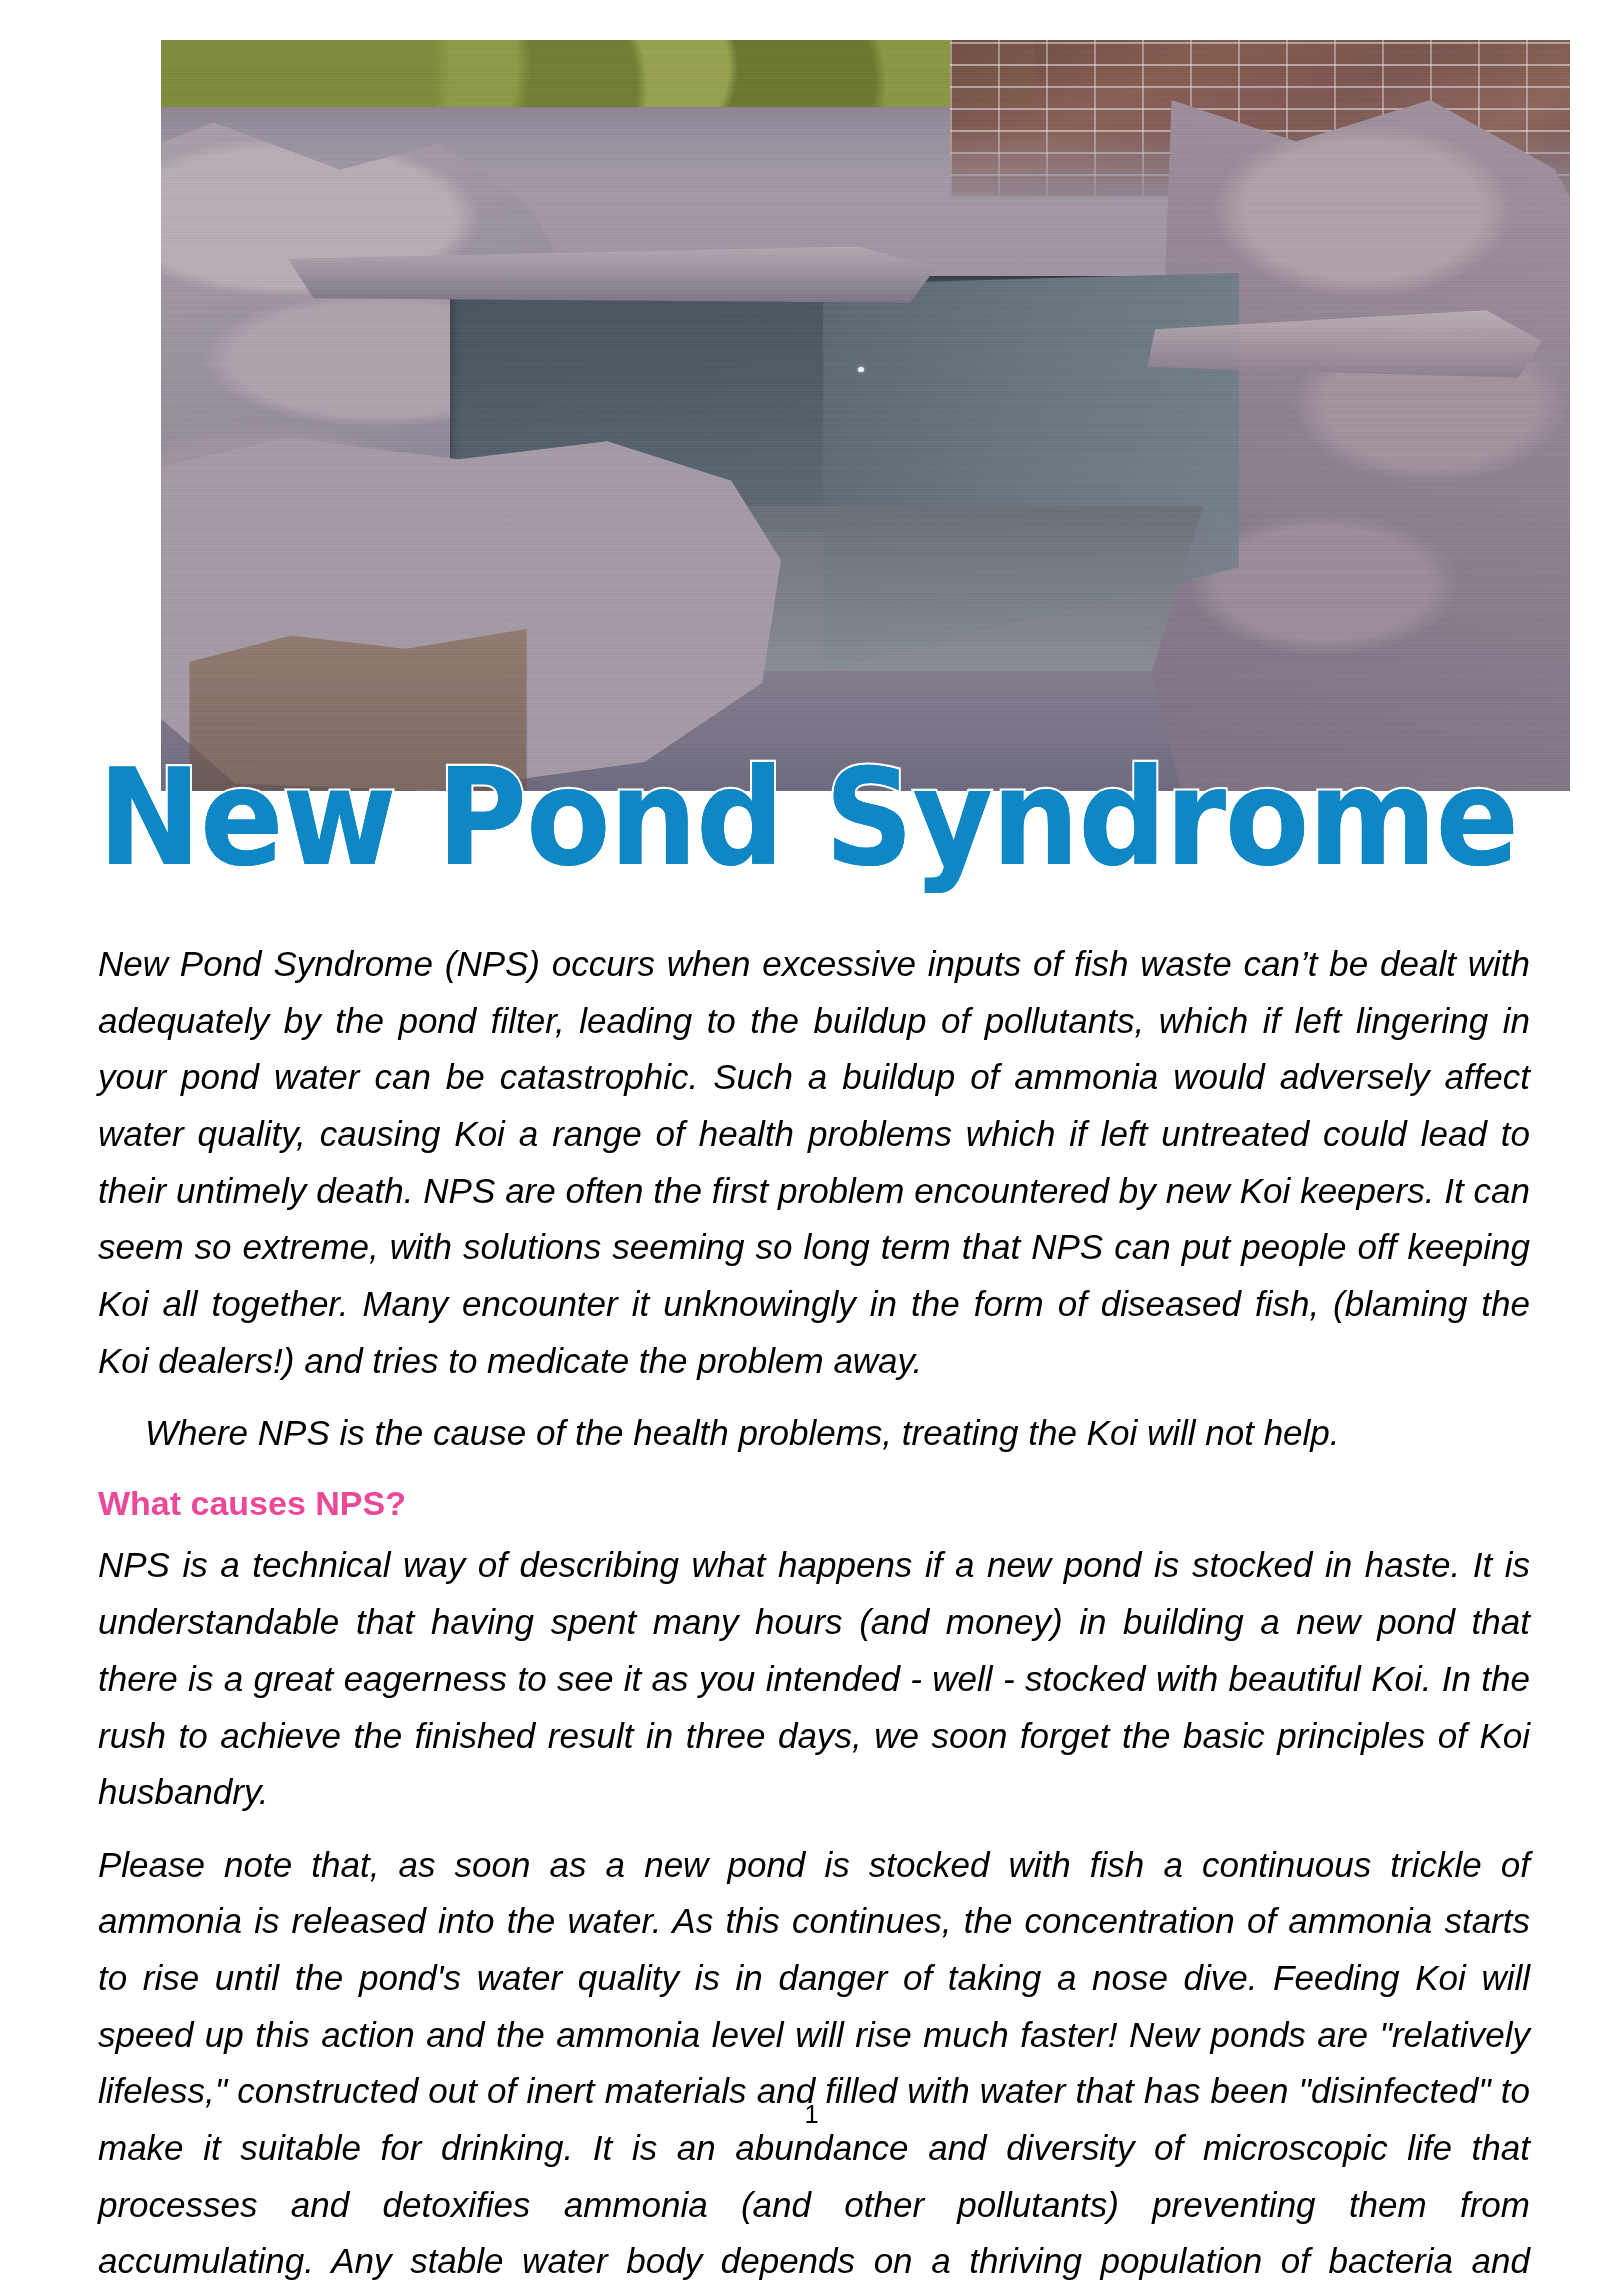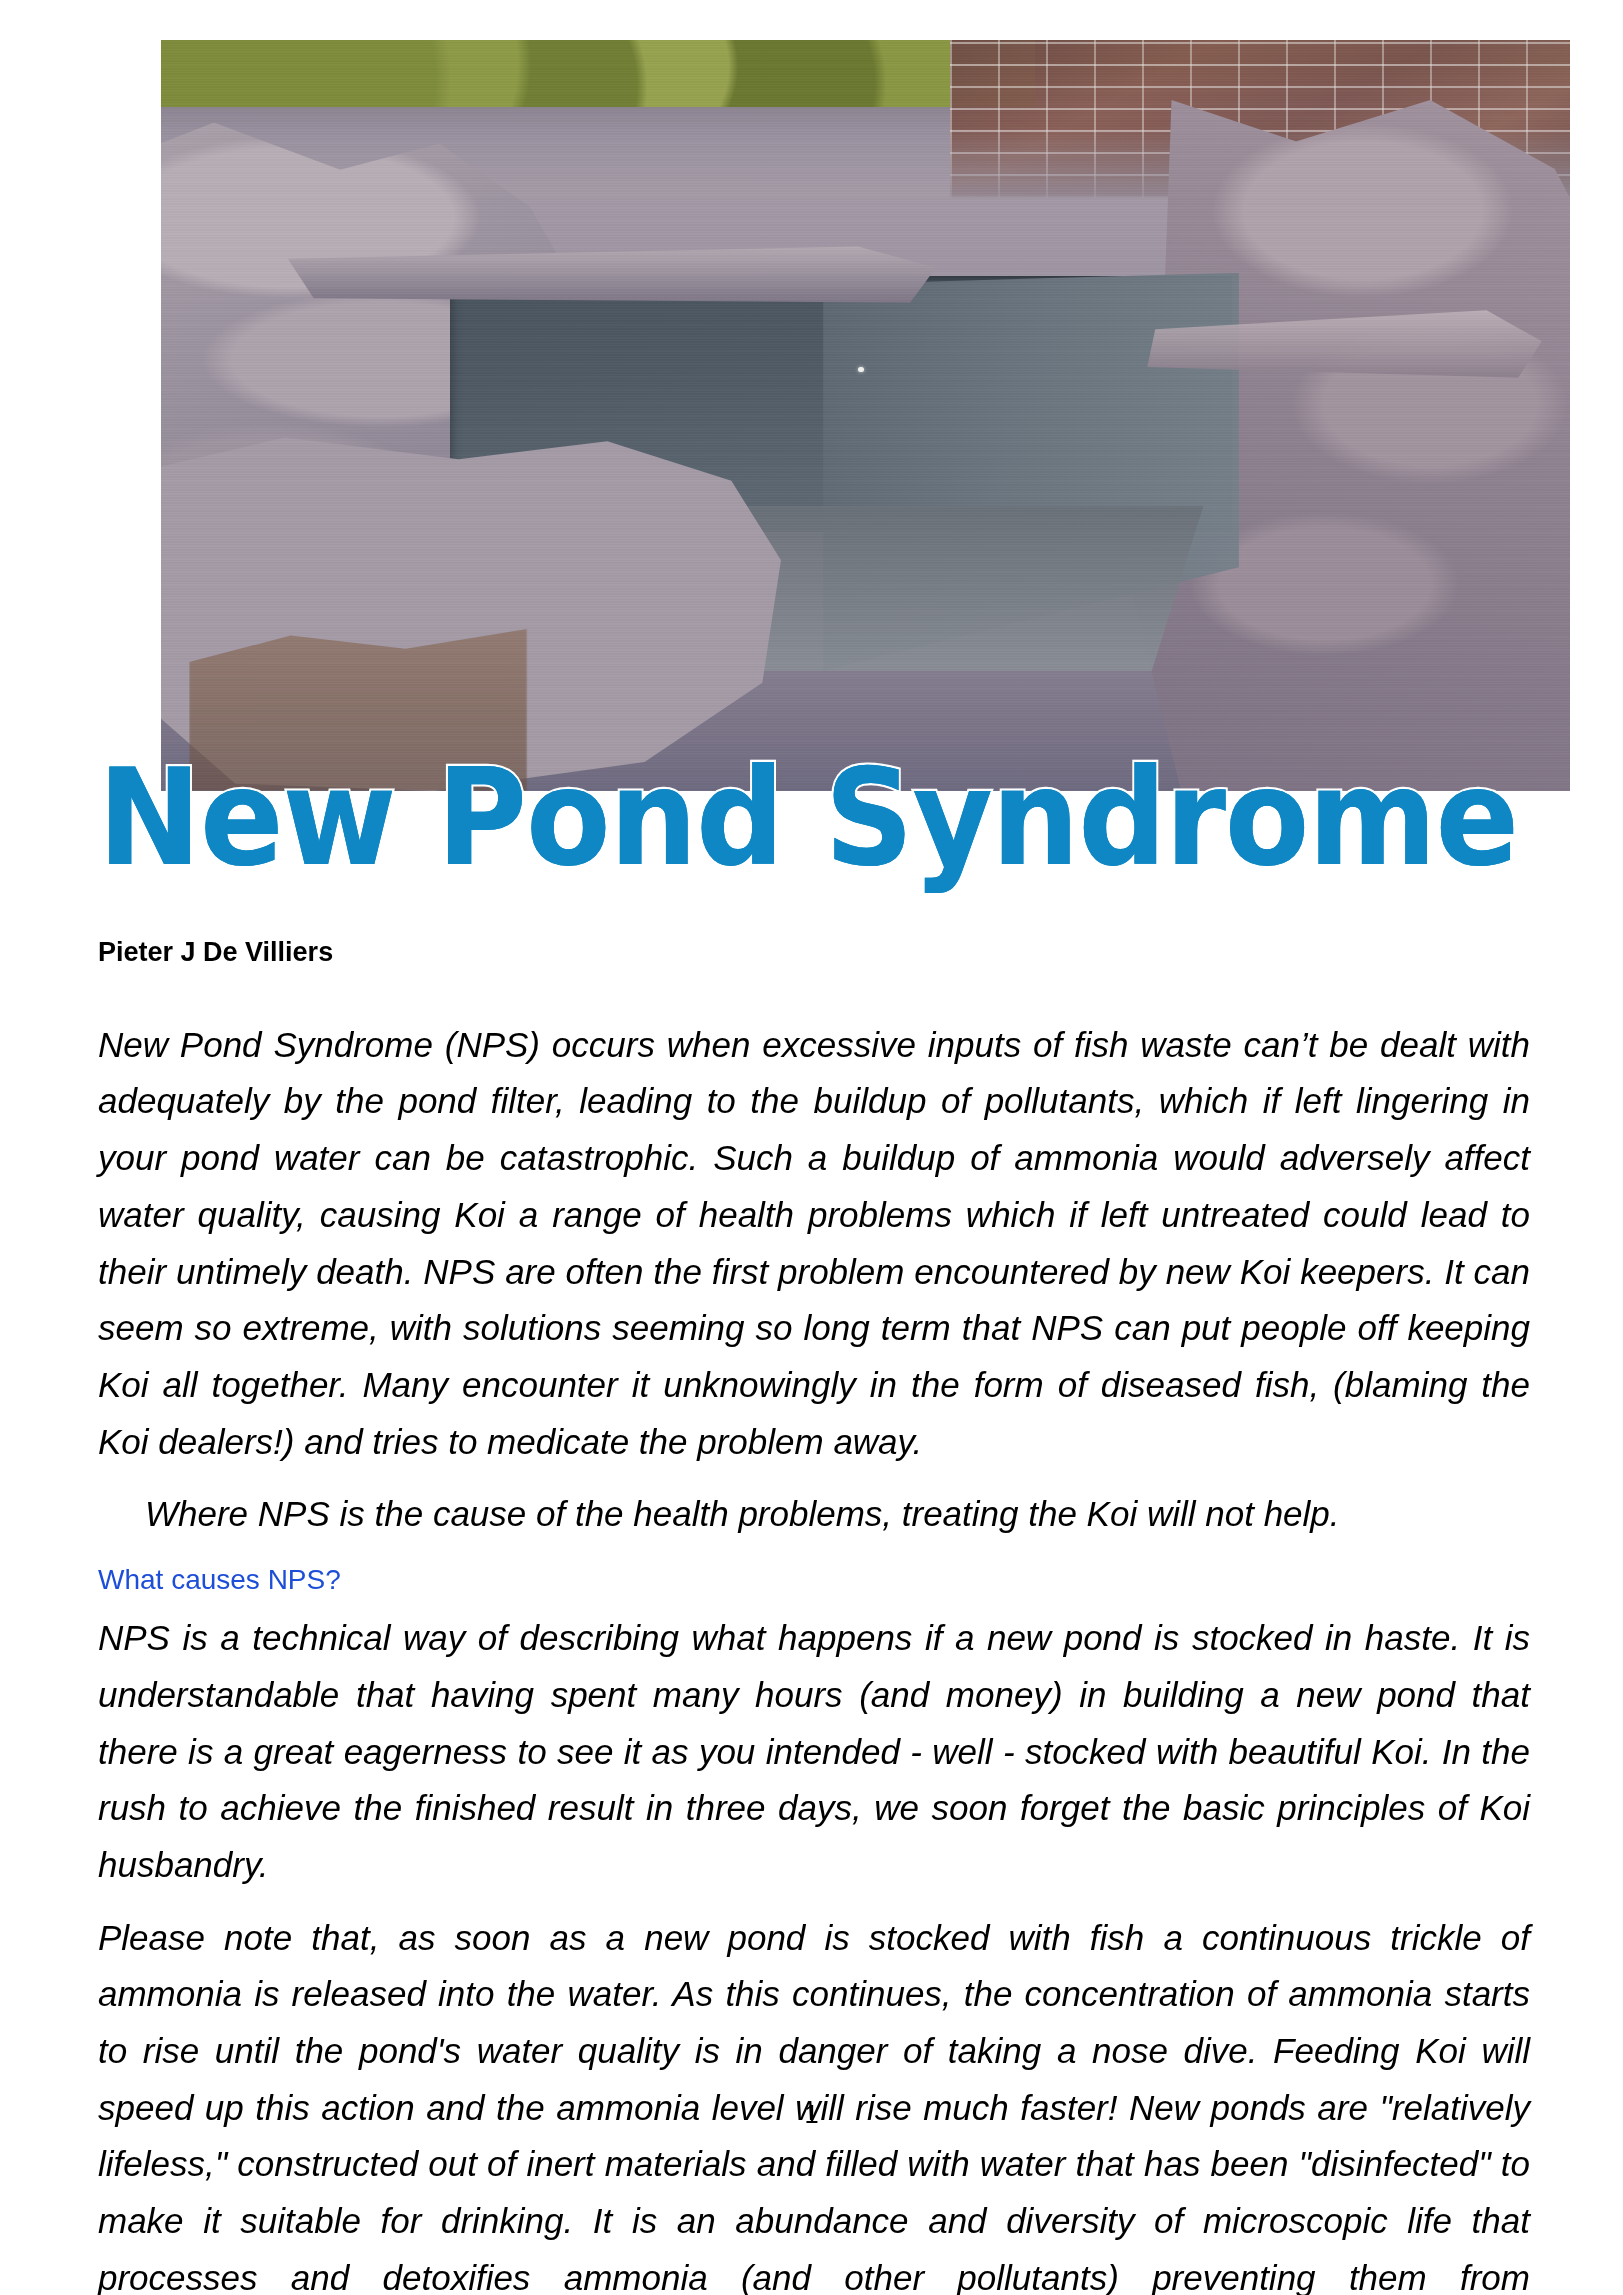--- a/index.html
+++ b/index.html
@@ -270,23 +270,23 @@
     line-height: 1.62;
     color: #000000;
     text-align: justify;
     text-justify: inter-word;
     hyphens: none;
     font-style: italic;
   }
   p.body.last-of-block { margin-bottom: 19.6px; margin-left: 47px; }
   h2.section-heading {
     margin: 14.4px 0 11.8px 0;
-    font-size: 28px;
-    font-weight: normal;
-    color: #1d4ed8;
+    font-size: 34px;
+    font-weight: bold;
+    color: #ec4899;
     line-height: 1.3;
   }
 
   
   .page-number {
     position: absolute;
     left: 0;
     top: 2100px;
     width: 1623px;
     text-align: center;
@@ -315,21 +315,20 @@
       <div class="soil-patch"></div>
       <div class="hero-grain"></div>
     </div>
   </figure>
 
   <div class="doc-title" aria-hidden="true">New Pond Syndrome</div>
   <h1 class="doc-title-fill">New Pond Syndrome</h1>
 
   <div class="content">
 
-    <div class="byline">Pieter J De Villiers</div>
 
     <p class="body">New Pond Syndrome (NPS) occurs when excessive inputs of fish waste can’t be dealt with adequately by the pond filter, leading to the buildup of pollutants, which if left lingering in your pond water can be catastrophic. Such a buildup of ammonia would adversely affect water quality, causing Koi a range of health problems which if left untreated could lead to their untimely death. NPS are often the first problem encountered by new Koi keepers. It can seem so extreme, with solutions seeming so long term that NPS can put people off keeping Koi all together. Many encounter it unknowingly in the form of diseased fish, (blaming the Koi dealers!) and tries to medicate the problem away.</p>
 
     <p class="body last-of-block">Where NPS is the cause of the health problems, treating the Koi will not help.</p>
 
     <h2 class="section-heading">What causes NPS?</h2>
 
     <p class="body">NPS is a technical way of describing what happens if a new pond is stocked in haste. It is understandable that having spent many hours (and money) in building a new pond that there is a great eagerness to see it as you intended - well - stocked with beautiful Koi. In the rush to achieve the finished result in three days, we soon forget the basic principles of Koi husbandry.</p>
 
     <p class="body">Please note that, as soon as a new pond is stocked with fish a continuous trickle of ammonia is released into the water. As this continues, the concentration of ammonia starts to rise until the pond's water quality is in danger of taking a nose dive. Feeding Koi will speed up this action and the ammonia level will rise much faster! New ponds are "relatively lifeless," constructed out of inert materials and filled with water that has been "disinfected" to make it suitable for drinking. It is an abundance and diversity of microscopic life that processes and detoxifies ammonia (and other pollutants) preventing them from accumulating. Any stable water body depends on a thriving population of bacteria and protozoa. If the population is not sufficient compared to the level of work demanded of them, then pollutants build up. This in essence is New Pond Syndrome.</p>

